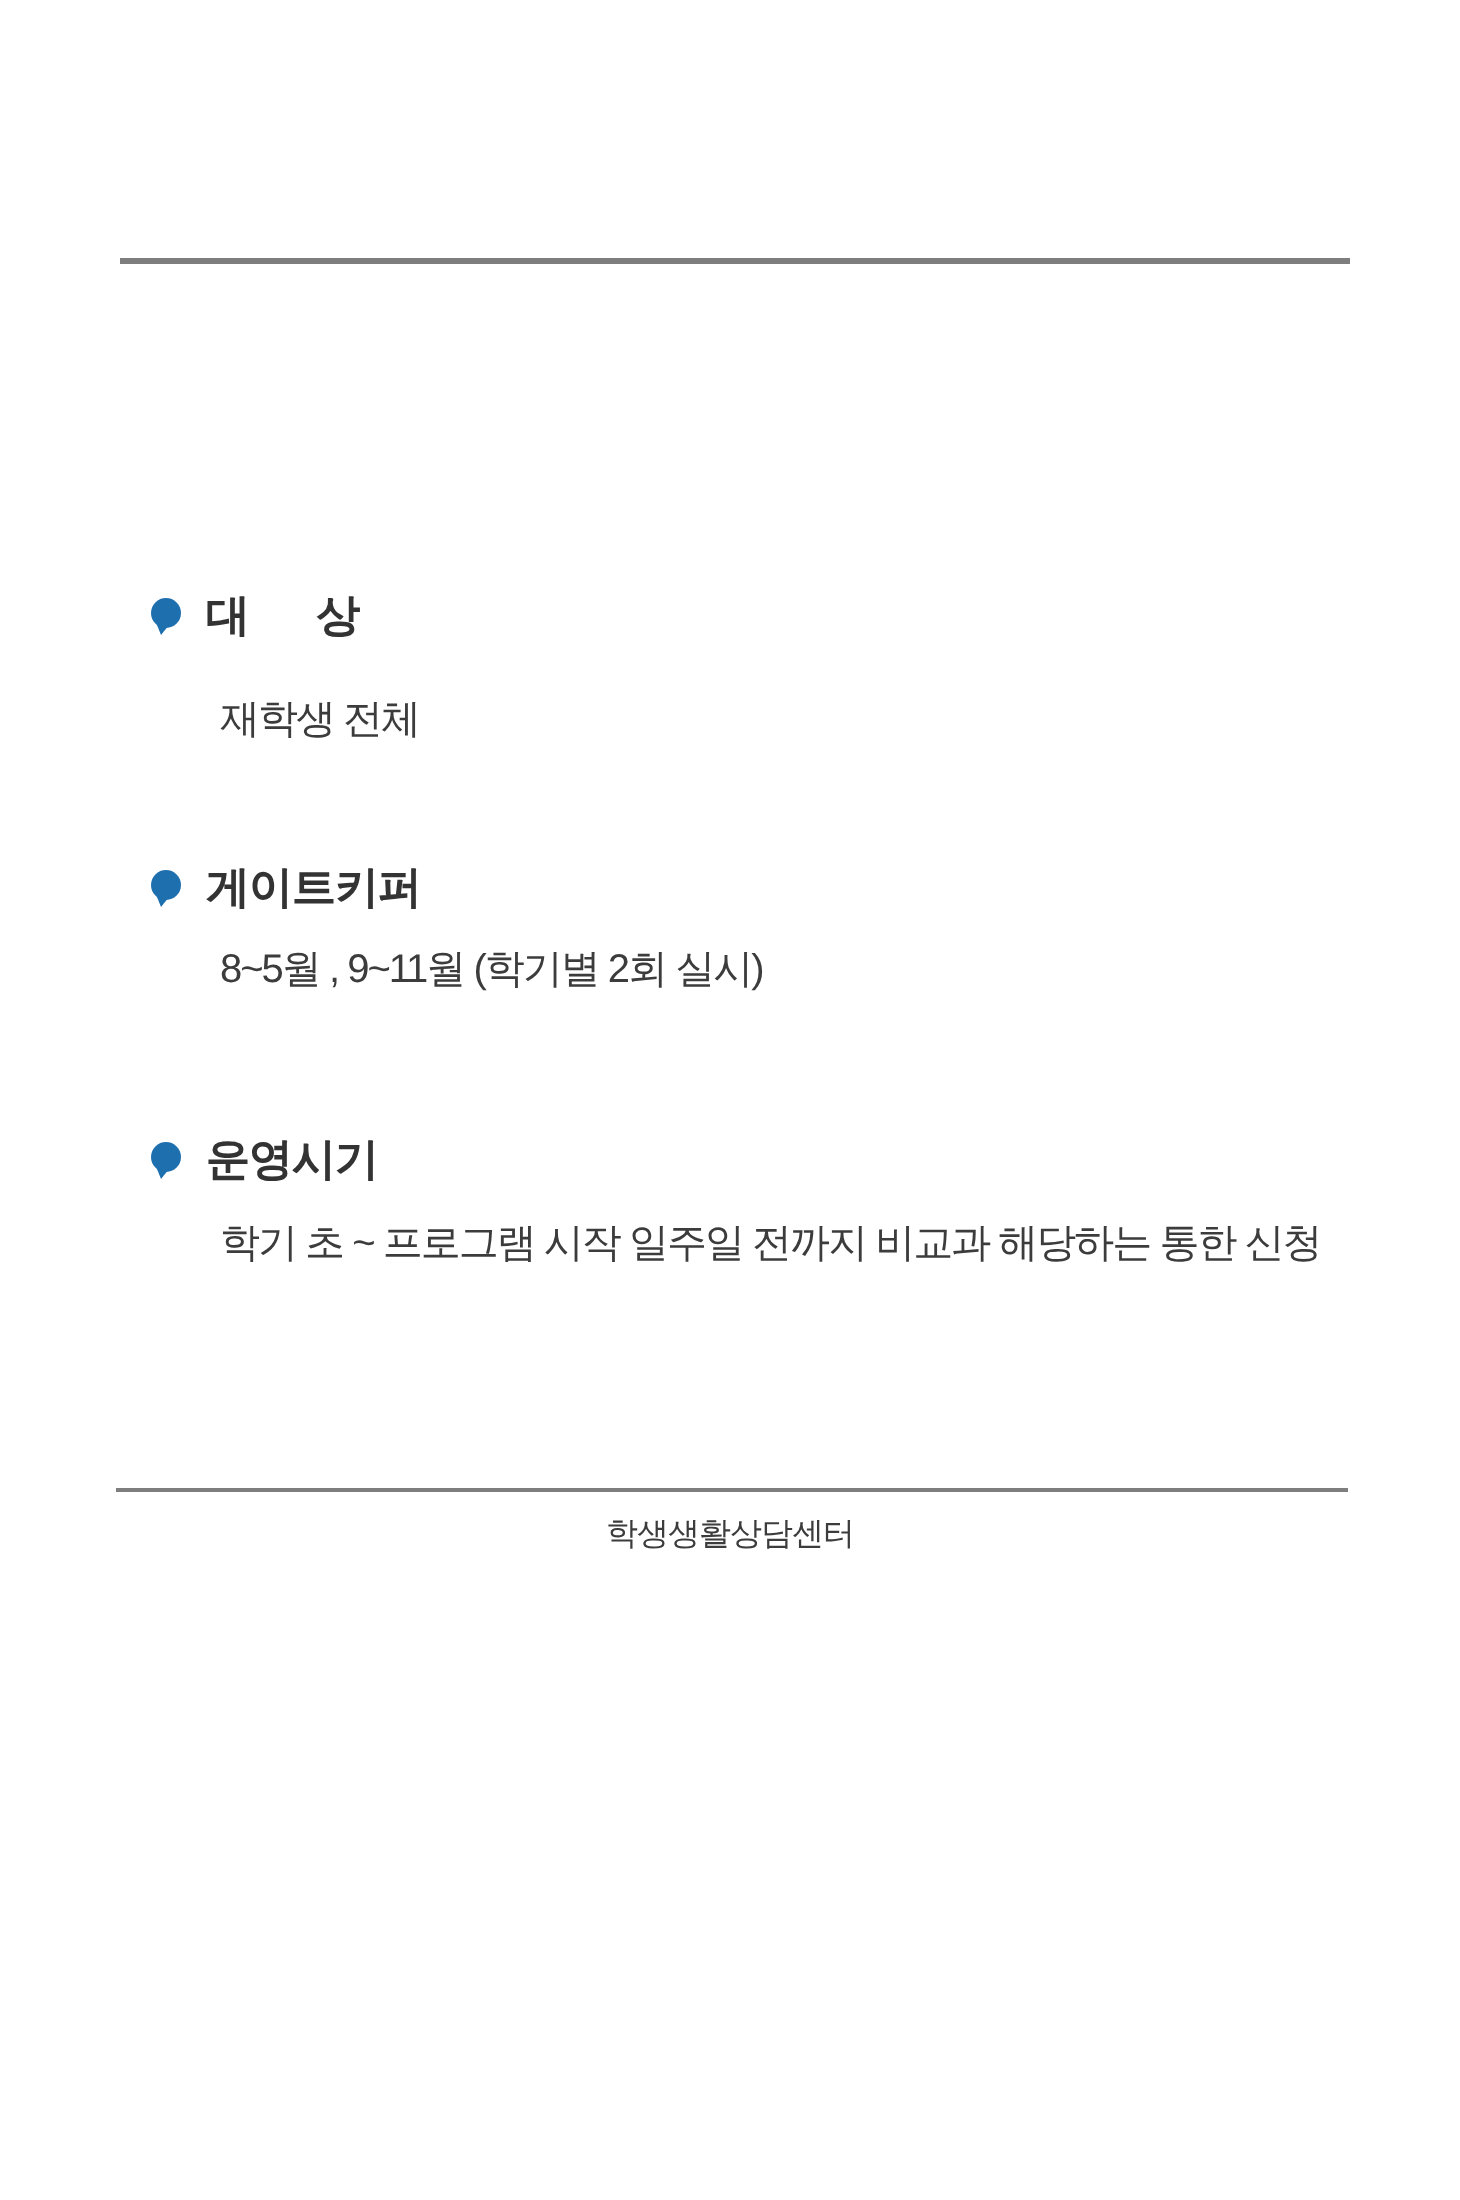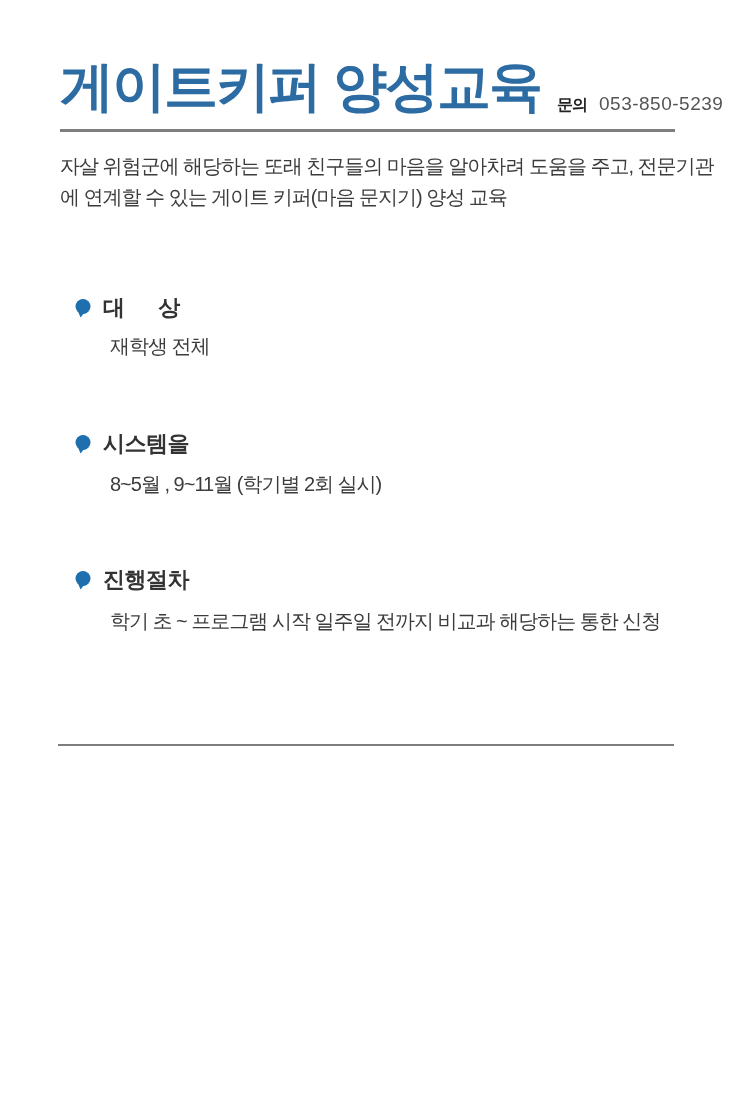--- a/index.html
+++ b/index.html
@@ -107,21 +107,21 @@
   .section-content {
     position: absolute;
     left: 110px;
     font-size: 20px;
     font-weight: 500;
     letter-spacing: -1px;
     color: var(--text_dark);
     white-space: nowrap;
   }
   #section-0 { top: 293px; }
-  #section-0 .section-content { top: 40px; }
+  #section-0 .section-content { top: 53px; }
   #section-1 { top: 429px; }
   #section-1 .section-content { top: 42px; }
   #section-2 { top: 565px; }
   #section-2 .section-content { top: 43px; }
   
   .footer-rule {
     position: absolute;
     left: 58px;
     top: 744px;
     width: 616px;
@@ -138,62 +138,52 @@
     font-weight: 500;
     letter-spacing: -0.5px;
     color: var(--text_dark);
   }
 </style>
 </head>
 <body>
 
 <div class="page">
 
-  <div class="masthead">
-    <div class="page-title">게이트키퍼 양성교육</div>
-    <div class="contact">
-      <span class="contact-label">문의</span>
-      <span class="contact-phone">053-850-5239</span>
-    </div>
-  </div>
   <div class="title-rule"></div>
 
-  <div class="intro">
-    <div class="intro-line">자살 위험군에 해당하는 또래 친구들의 마음을 알아차려 도움을 주고, 전문기관</div>
-    <div class="intro-line">에 연계할 수 있는 게이트 키퍼(마음 문지기) 양성 교육</div>
-  </div>
 
   <div class="section" id="section-0">
     <div class="section-head">
       <svg class="bullet-icon" viewBox="0 0 16 19" aria-hidden="true">
         <circle cx="8" cy="7.5" r="7.5" fill="currentColor"></circle>
         <polygon points="2.5,11 5.5,18.5 9.5,13.5" fill="currentColor"></polygon>
       </svg>
       <span class="section-label">대      상</span>
     </div>
     <div class="section-content">재학생 전체</div>
   </div>
 
   <div class="section" id="section-1">
     <div class="section-head">
       <svg class="bullet-icon" viewBox="0 0 16 19" aria-hidden="true">
         <circle cx="8" cy="7.5" r="7.5" fill="currentColor"></circle>
         <polygon points="2.5,11 5.5,18.5 9.5,13.5" fill="currentColor"></polygon>
       </svg>
-      <span class="section-label">시스템을</span>
+      <span class="section-label">게이트키퍼</span>
     </div>
     <div class="section-content">8~5월 , 9~11월 (학기별 2회 실시)</div>
   </div>
 
   <div class="section" id="section-2">
     <div class="section-head">
       <svg class="bullet-icon" viewBox="0 0 16 19" aria-hidden="true">
         <circle cx="8" cy="7.5" r="7.5" fill="currentColor"></circle>
         <polygon points="2.5,11 5.5,18.5 9.5,13.5" fill="currentColor"></polygon>
       </svg>
-      <span class="section-label">진행절차</span>
+      <span class="section-label">운영시기</span>
     </div>
     <div class="section-content">학기 초 ~ 프로그램 시작 일주일 전까지 비교과 해당하는 통한 신청</div>
   </div>
 
   <div class="footer-rule"></div>
+  <div class="footer-org">학생생활상담센터</div>
 
 </div>
 
 </body></html>

